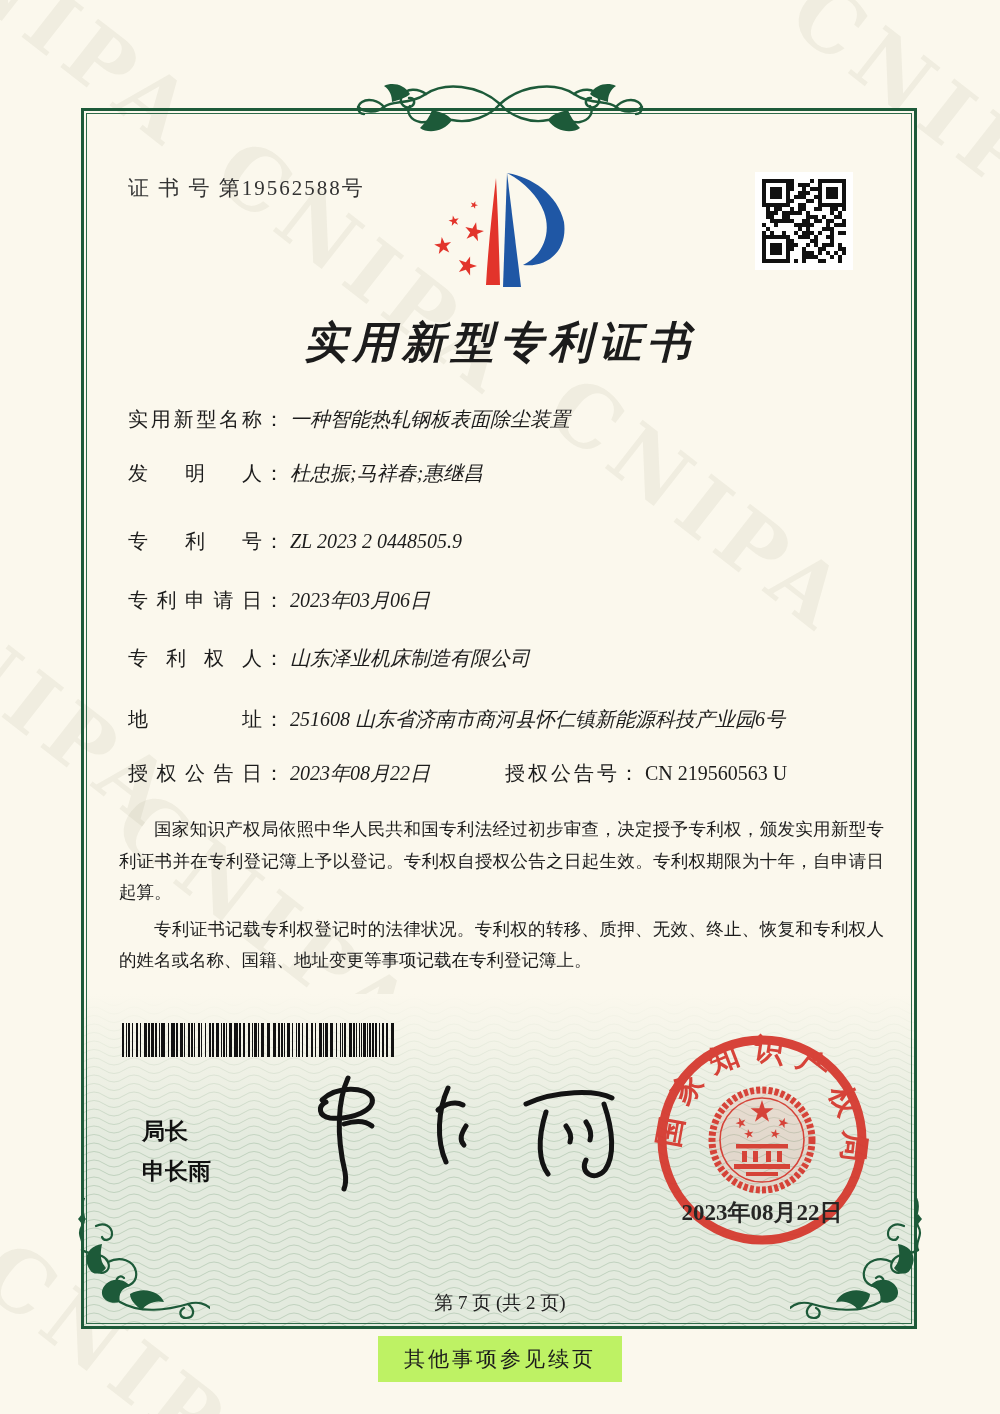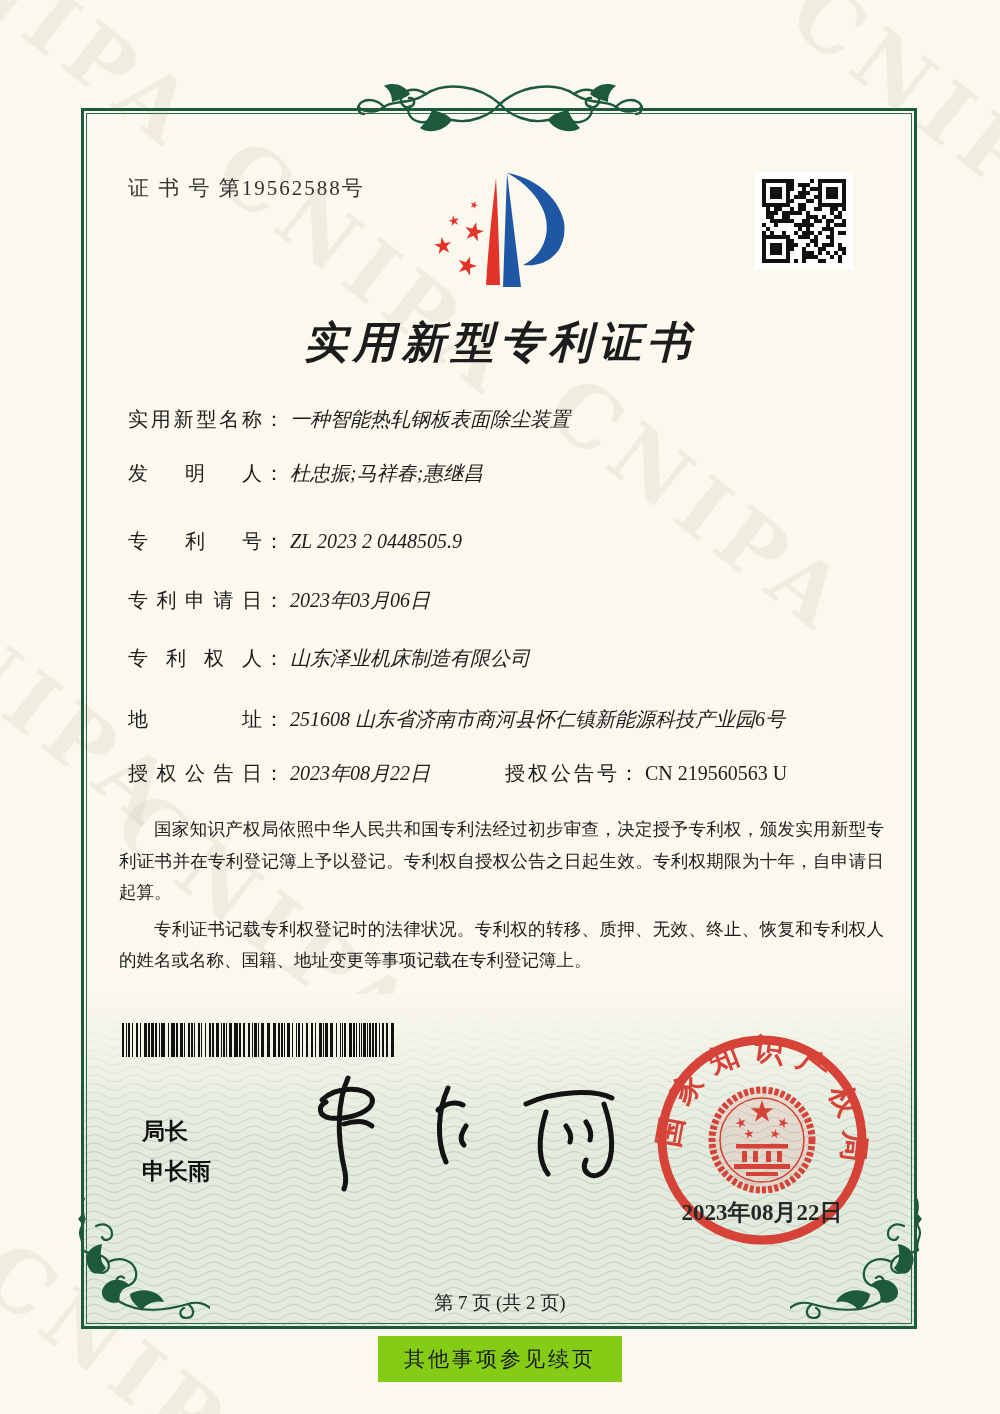--- a/index.html
+++ b/index.html
@@ -33,21 +33,21 @@
   .paras{position:absolute;left:119px;top:814px;width:765px;font-size:17.5px;line-height:31.5px;
          text-align:justify;}
   .paras p{margin:0 0 5px 0;text-indent:2em;}
   
   .officer{position:absolute;left:142px;font-family:Liberation Sans, sans-serif;
            font-weight:bold;font-size:23px;color:#111;}
   .sig{position:absolute;left:288px;top:1068px;}
   .seal{position:absolute;left:652px;top:1028px;}
   .pagefoot{position:absolute;left:0;top:1290px;width:1000px;text-align:center;font-size:19px;color:#222;}
   .contnote{position:absolute;left:0;top:1336px;width:1000px;text-align:center;}
-  .contnote span{display:inline-block;background:#84cc16;padding:9px 26px;font-size:21px;letter-spacing:3px;}
+  .contnote span{display:inline-block;background:#bef264;padding:9px 26px;font-size:21px;letter-spacing:3px;}
   .barcode{position:absolute;left:122px;top:1023px;}
   .guilloche{position:absolute;left:84px;top:994px;}
   .orn{position:absolute;}
 </style>
 </head>
 <body>
 
 <div class="page">
 
   <div class="wm" style="left:-130px;top:-30px">CNIPA</div>

